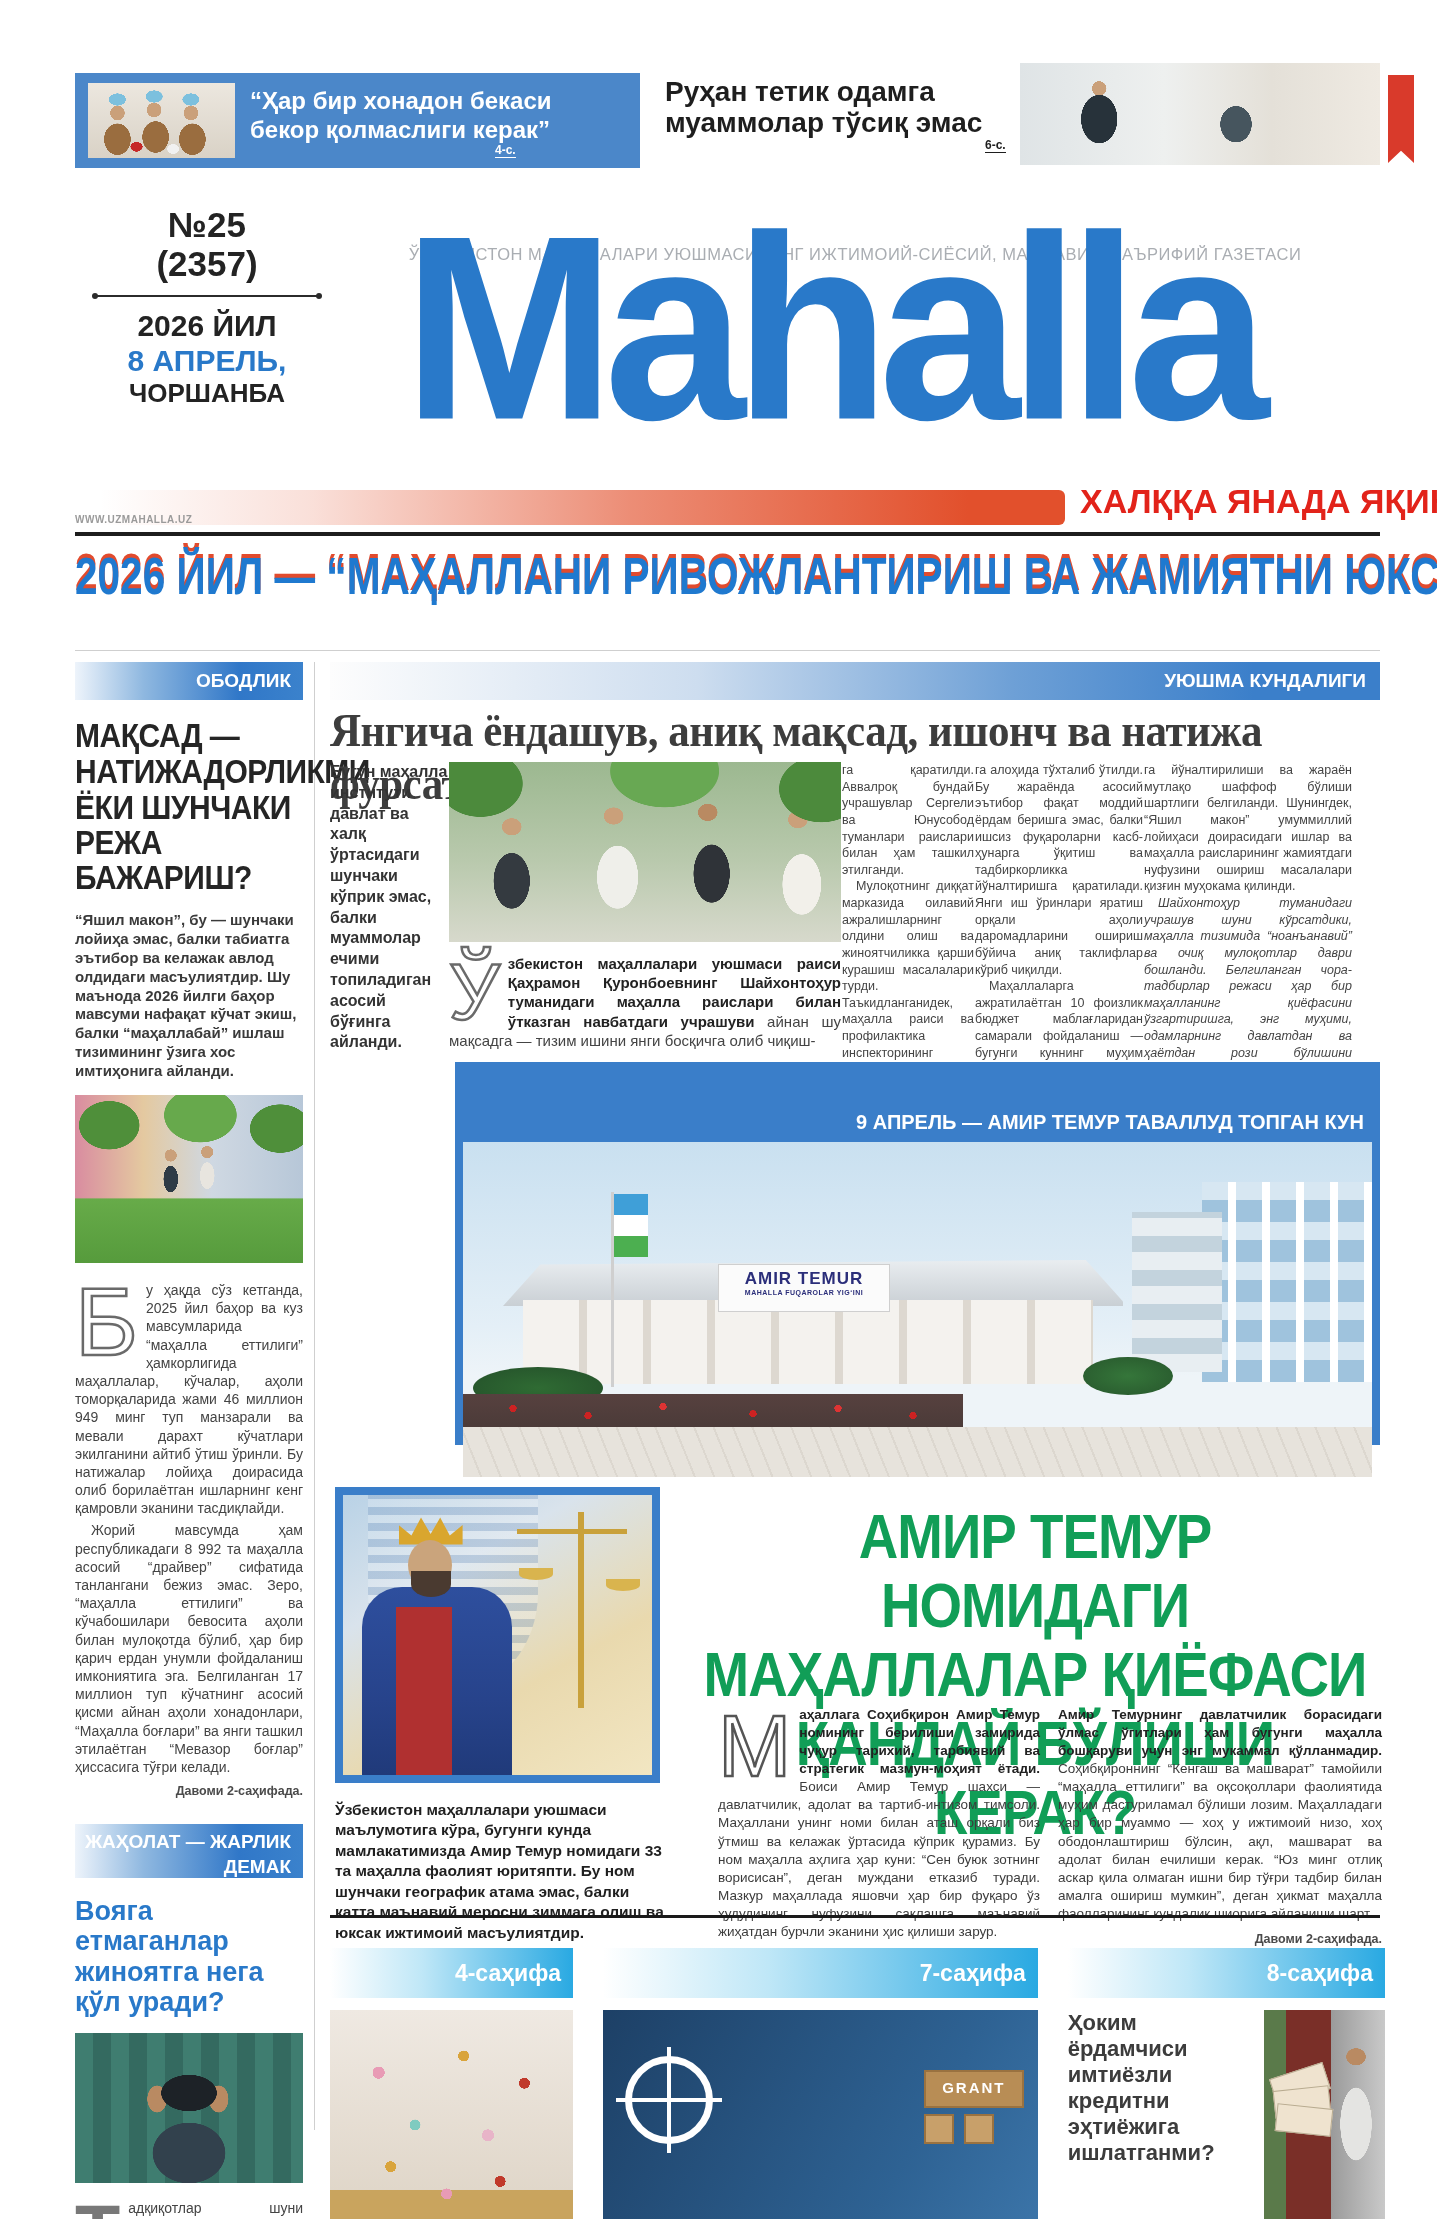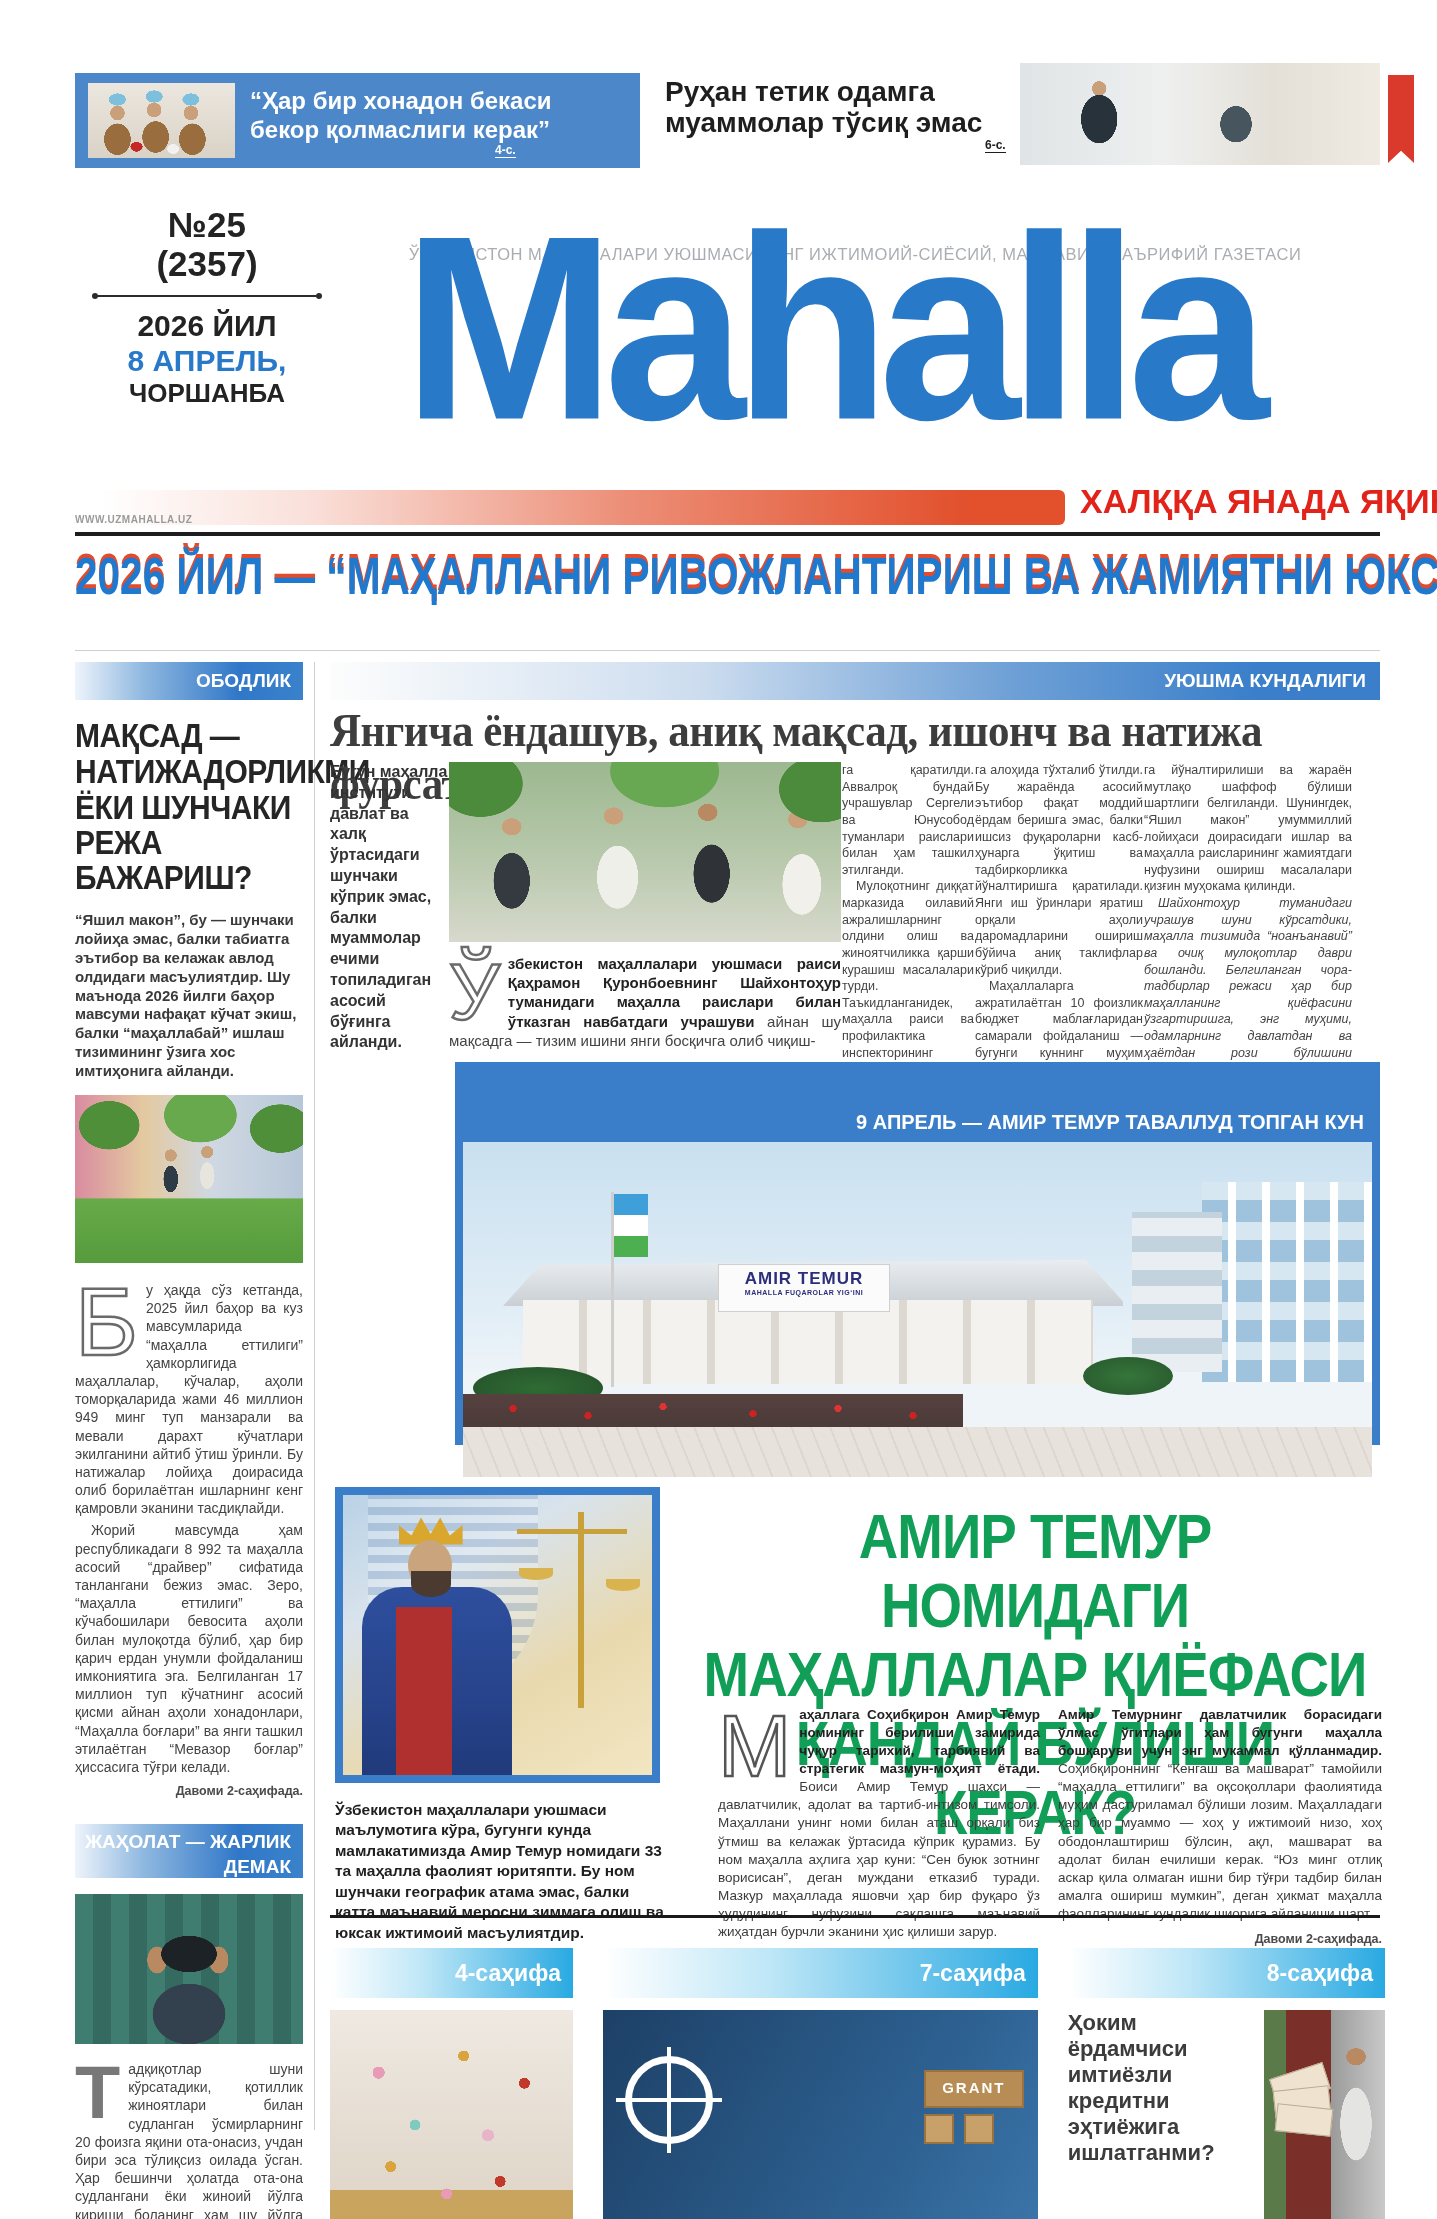--- a/index.html
+++ b/index.html
@@ -285,20 +285,21 @@
     <div class="badge" id="sb-badge1">ОБОДЛИК</div>
     <div id="sb-title1">МАҚСАД — НАТИЖАДОРЛИКМИ ЁКИ ШУНЧАКИ РЕЖА БАЖАРИШ?</div>
     <div id="sb-lead">“Яшил макон”, бу — шунчаки лойиҳа эмас, балки табиатга эътибор ва келажак авлод олдидаги масъулиятдир. Шу маънода 2026 йилги баҳор мавсуми нафақат кўчат экиш, балки “маҳаллабай” ишлаш тизимининг ўзига хос имтиҳонига айланди.</div>
     <div class="photo" id="photo-planting"></div>
     <div class="bodytext clearfix" id="sb-body">
       <span class="dropcap-outline">Б</span><span>у ҳақда сўз кетганда, 2025 йил баҳор ва куз мавсумларида “маҳалла еттилиги” ҳамкорлигида маҳаллалар, кўчалар, аҳоли томорқаларида жами 46 миллион 949 минг туп манзарали ва мевали дарахт кўчатлари экилганини айтиб ўтиш ўринли. Бу натижалар лойиҳа доирасида олиб борилаётган ишларнинг кенг қамровли эканини тасдиқлайди.</span>
       <p style="margin:4px 0 0;text-indent:16px;">Жорий мавсумда ҳам республикадаги 8 992 та маҳалла асосий “драйвер” сифатида танлангани бежиз эмас. Зеро, “маҳалла еттилиги” ва кўчабошилари бевосита аҳоли билан мулоқотда бўлиб, ҳар бир қарич ердан унумли фойдаланиш имкониятига эга. Белгиланган 17 миллион туп кўчатнинг асосий қисми айнан аҳоли хонадонлари, “Маҳалла боғлари” ва янги ташкил этилаётган “Мевазор боғлар” ҳиссасига тўғри келади.</p>
     </div>
     <div class="cont">Давоми 2-саҳифада.</div>
     <div class="badge" id="sb-badge2">ЖАҲОЛАТ — ЖАРЛИК ДЕМАК</div>
+    <div id="sb-title2">Вояга етмаганлар жиноятга нега қўл уради?</div>
     <div class="photo" id="photo-man"></div>
     <div class="bodytext clearfix" id="sb-body2">
       <span class="dropcap-solid">Т</span><span>адқиқотлар шуни кўрсатадики, қотиллик жиноятлари билан судланган ўсмирларнинг 20 фоизга яқини ота-онасиз, учдан бири эса тўлиқсиз оилада ўсган. Ҳар бешинчи ҳолатда ота-она судлангани ёки жиноий йўлга кириши боланинг ҳам шу йўлга тушишига сабаб бўлади.</span>
     </div>
 
   </div>
 
   <div class="abs" id="main-badge">УЮШМА КУНДАЛИГИ</div>
   <div class="abs" id="main-title">Янгича ёндашув, аниқ мақсад, ишонч ва натижа фурсати</div>
   <div class="abs" id="article">

